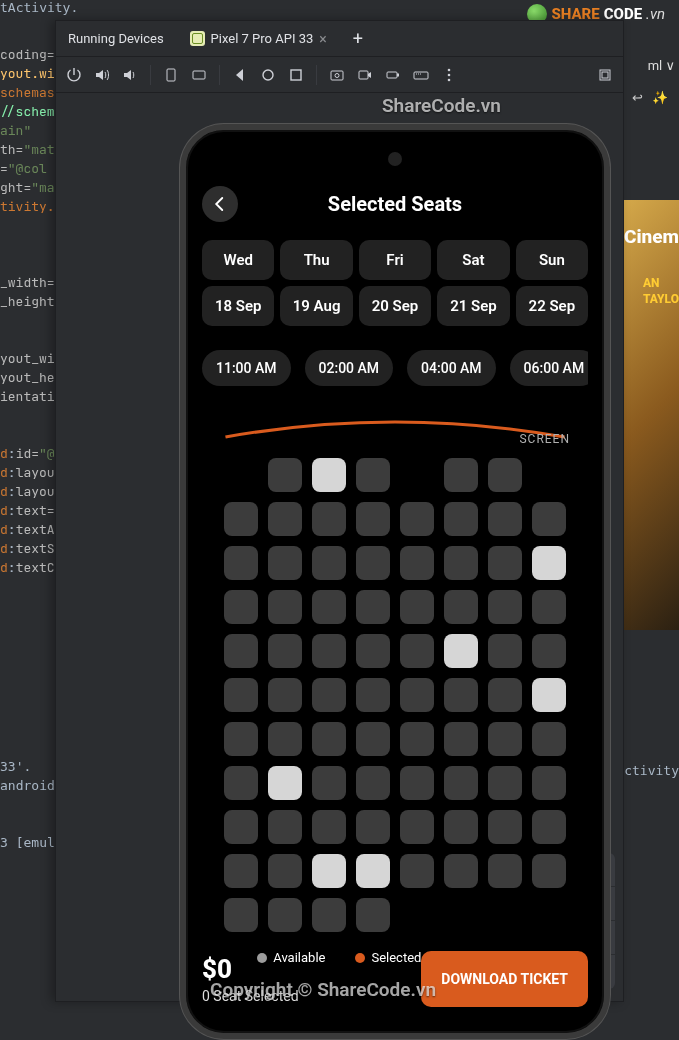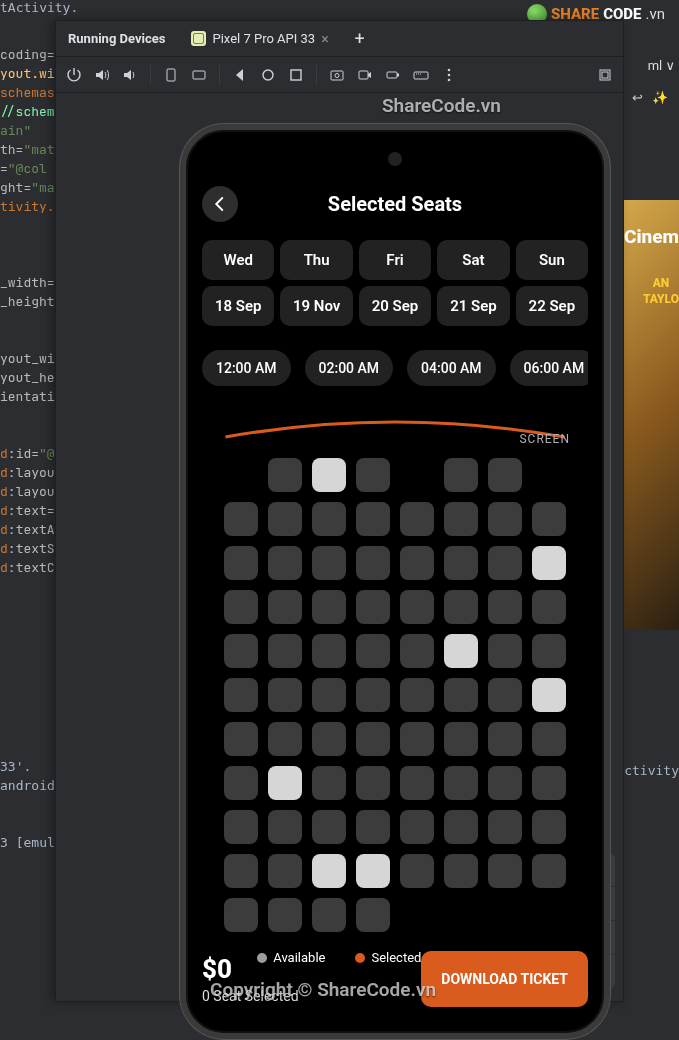--- a/index.html
+++ b/index.html
@@ -58,21 +58,21 @@
   font-weight: 800;
   font-size: 19px;
 }
 .code-right .cred {
   position: absolute;
   right: 0;
   top: 275px;
   color: #ffcc33;
   font-weight: 800;
   font-size: 12px;
-  text-align: center;
+  text-align: left;
   line-height: 16px;
 }
 .code-right .ctivity {
   position: absolute;
   right: 0;
   top: 763px;
   font-family: Consolas, monospace;
   color: #a9b7c6;
 }
 
@@ -108,21 +108,21 @@
   gap: 26px;
 }
 .tool-tabs .tab {
   font-size: 13px;
   color: #dfe1e5;
   display: flex;
   align-items: center;
   gap: 6px;
 }
 .tool-tabs .tab.active {
-  font-weight: 700;
+  font-weight: 400;
 }
 .tool-tabs .plus { color: #dfe1e5; font-size: 18px; }
 .tool-tabs .close-x { color: #8a8c8f; font-size: 14px; }
 
 .device-icon {
   width: 15px;
   height: 15px;
   background: #e5ecb4;
   border-radius: 3px;
   position: relative;
@@ -330,21 +330,21 @@
   font-weight: 800;
   display: flex; align-items: center; gap: 4px;
 }
 .sc-logo .globe {
   width: 20px; height: 20px; border-radius: 50%;
   background: radial-gradient(circle at 35% 35%, #8adb6a, #3a8a2a);
   display:inline-block;
 }
 .sc-logo .orange { color: #e67e22; }
 .sc-logo .white1 { color: #fff; }
-.sc-logo .white2 { color: #ddd; font-weight: 400; }
+.sc-logo .white2 { color: #ddd; font-weight: 400; font-style: italic; }
 
 
 .console-bot {
   position: absolute;
   left: 0;
   bottom: 188px;
   font-family: Consolas, monospace;
   font-size: 13px;
   color: #a9b7c6;
   line-height: 19px;
@@ -535,38 +535,38 @@
           <div class="app-title">Selected Seats</div>
         </div>
 
         <div class="date-row">
           <div class="date-col">
             <div class="date-day">Wed</div>
             <div class="date-num">18 Sep</div>
           </div>
           <div class="date-col">
             <div class="date-day">Thu</div>
-            <div class="date-num">19 Nov</div>
+            <div class="date-num">19 Aug</div>
           </div>
           <div class="date-col">
             <div class="date-day">Fri</div>
             <div class="date-num">20 Sep</div>
           </div>
           <div class="date-col">
             <div class="date-day">Sat</div>
             <div class="date-num">21 Sep</div>
           </div>
           <div class="date-col">
             <div class="date-day">Sun</div>
             <div class="date-num">22 Sep</div>
           </div>
         </div>
 
         <div class="time-row">
-          <div class="time-chip">12:00 AM</div>
+          <div class="time-chip">11:00 AM</div>
           <div class="time-chip">02:00 AM</div>
           <div class="time-chip">04:00 AM</div>
           <div class="time-chip">06:00 AM</div>
 
         </div>
 
         <div class="screen-curve-wrap">
           <svg viewBox="0 0 320 30" preserveAspectRatio="none">
               <path d="M5 25 Q160 -5 315 25" fill="none" stroke="#d95b1e" stroke-width="3"></path>
             </svg>

